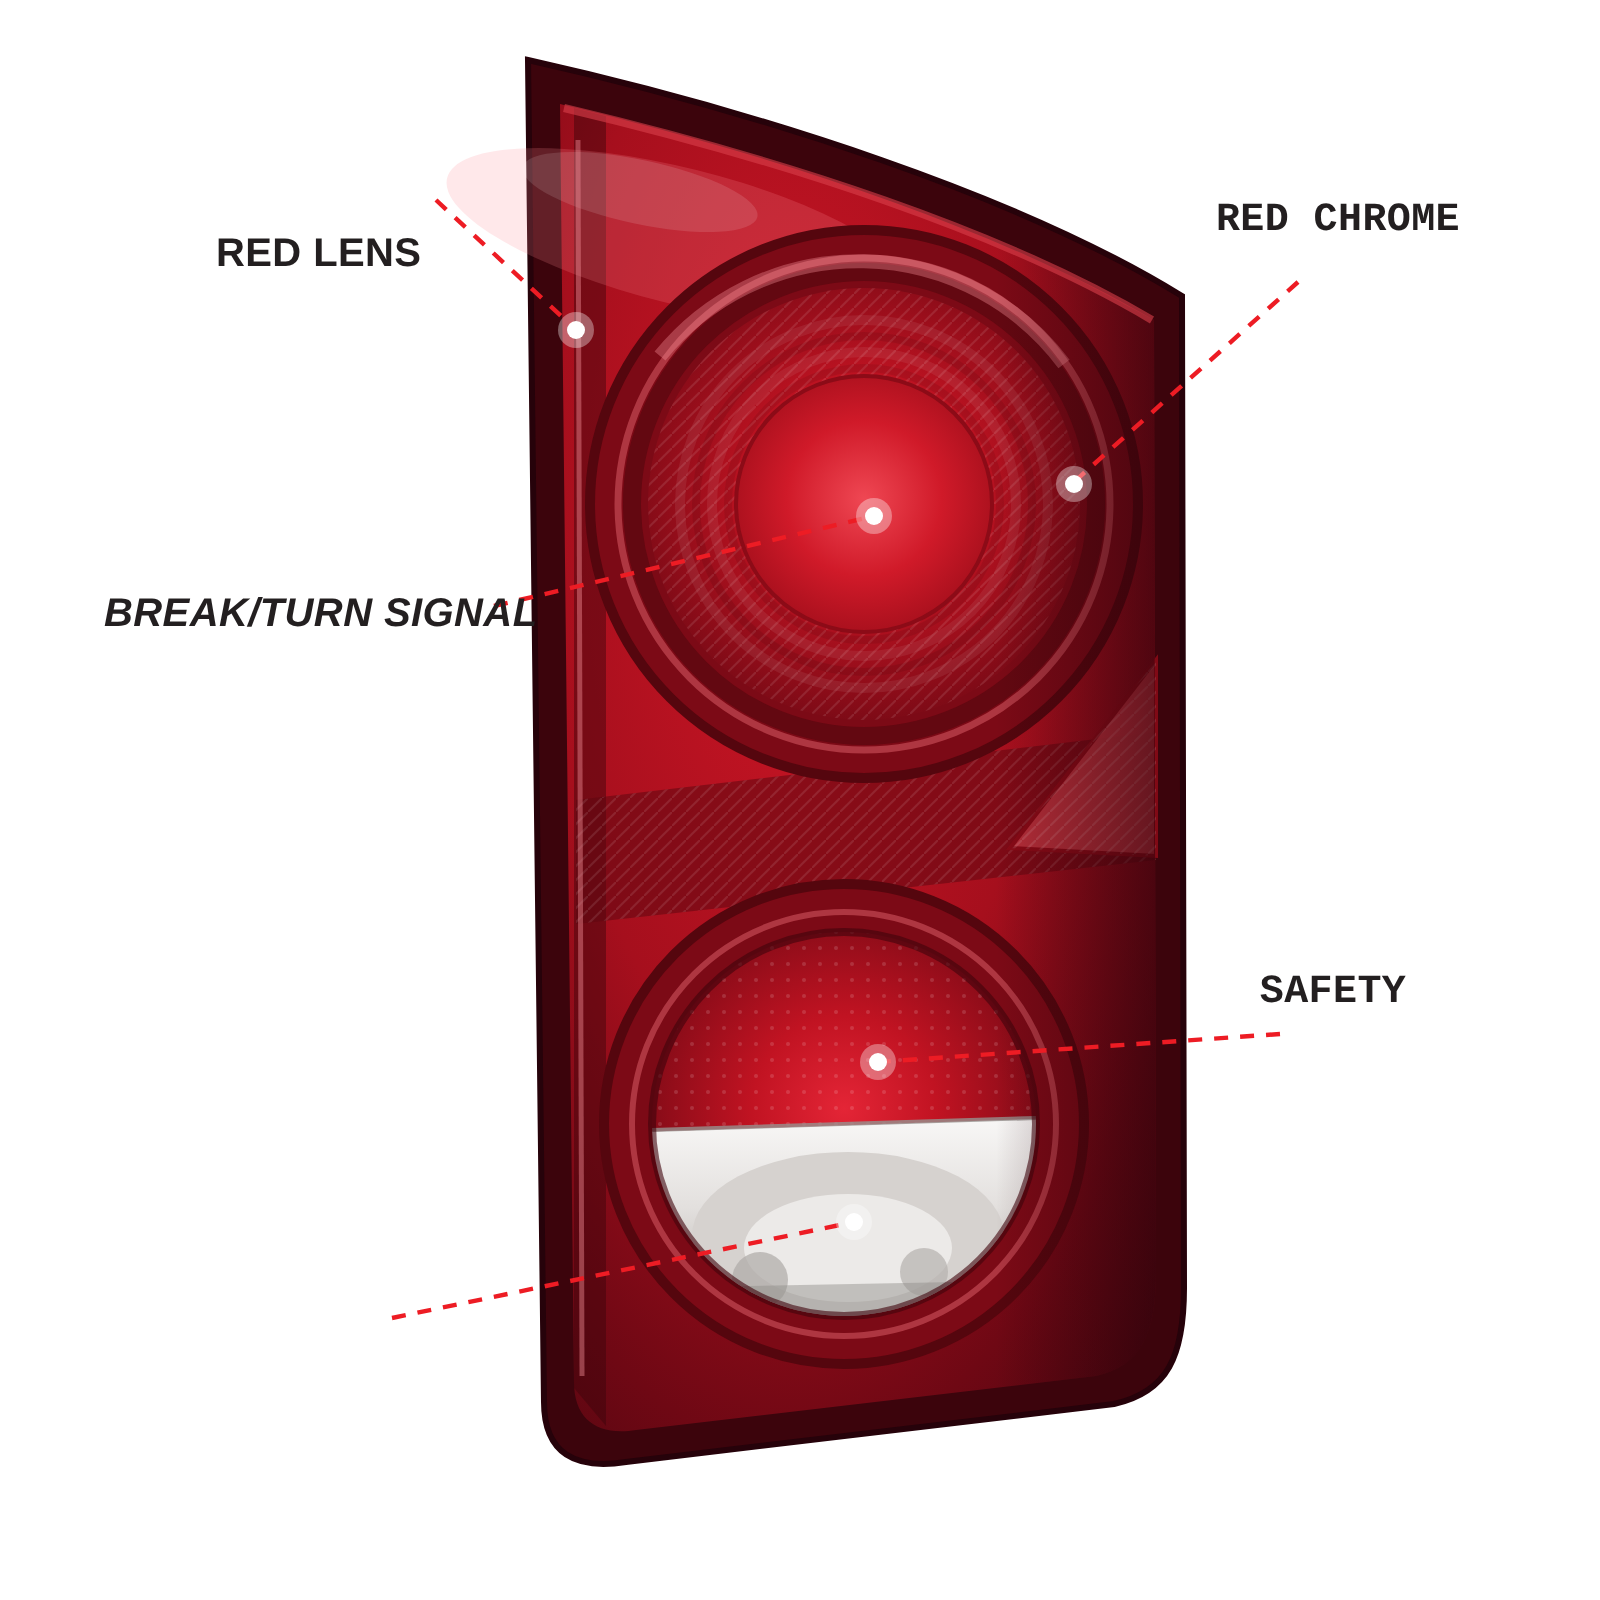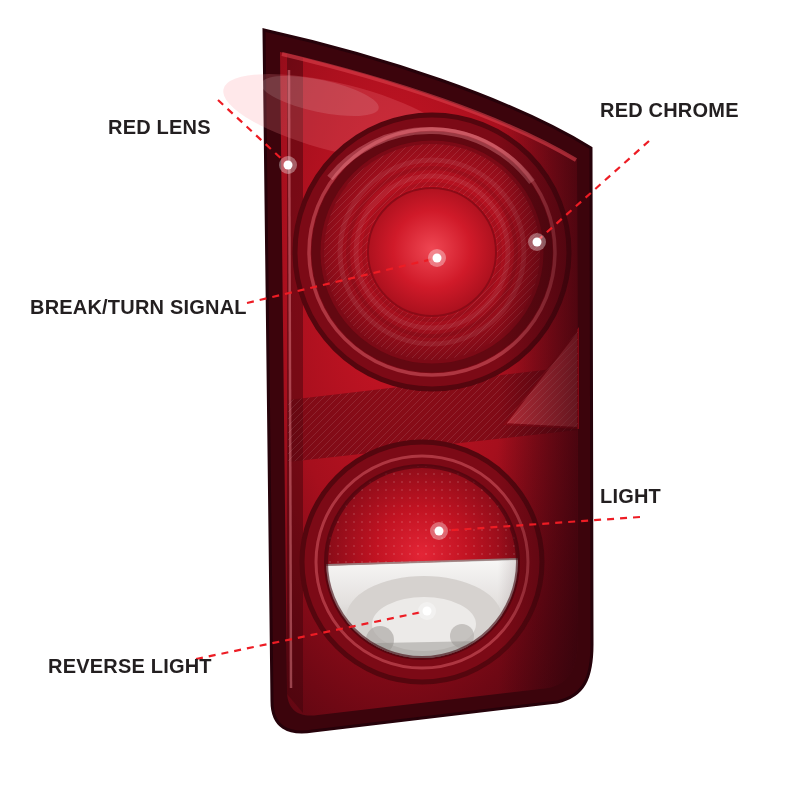--- a/index.html
+++ b/index.html
@@ -3,21 +3,21 @@
 <meta charset="utf-8">
 <title>Tail Light Callout Diagram</title>
 <style>
   html,body{margin:0;padding:0;background:#ffffff;}
   .page{position:relative;width:800px;height:800px;background:#ffffff;overflow:hidden;
         font-family:"Liberation Sans",sans-serif;}
   .scene{position:absolute;left:0;top:0;}
   .label{position:absolute;font-family:"Liberation Sans",sans-serif;font-weight:700;
          font-size:20px;line-height:23px;color:#231f20;letter-spacing:.2px;
          white-space:nowrap;z-index:5;}
-  .label.right{text-align:left;}
+  .label.right{text-align:center;font-family:Liberation Mono, monospace;}
   .label span{display:block;}
   .leader{fill:none;stroke:#ed1c24;stroke-width:2.2;stroke-dasharray:7 6;stroke-linecap:butt;}
   .dot-halo{fill:#ffffff;opacity:.35;}
   .dot-core{fill:#ffffff;}
 </style>
 </head>
 <body>
 
 <div class="page">
 
@@ -150,25 +150,22 @@
   </svg>
 
   <div class="label" style="left:108px;top:77px;margin-top:39px;">
     <span>RED LENS</span>
   </div>
 
   <div class="label right" style="left:600px;top:99px;width:138px;">
     <span>RED CHROME</span>
   </div>
 
-  <div class="label" style="left:30px;top:296px;">
+  <div class="label" style="left:52px;top:296px;font-style:italic;">
     <span>BREAK/TURN SIGNAL</span>
   </div>
 
   <div class="label right" style="left:600px;top:485px;width:133px;">
-    <span>LIGHT</span>
+    <span>SAFETY</span>
   </div>
 
-  <div class="label" style="left:48px;top:655px;">
-    <span>REVERSE LIGHT</span>
-  </div>
 
 </div>
 
 </body></html>

